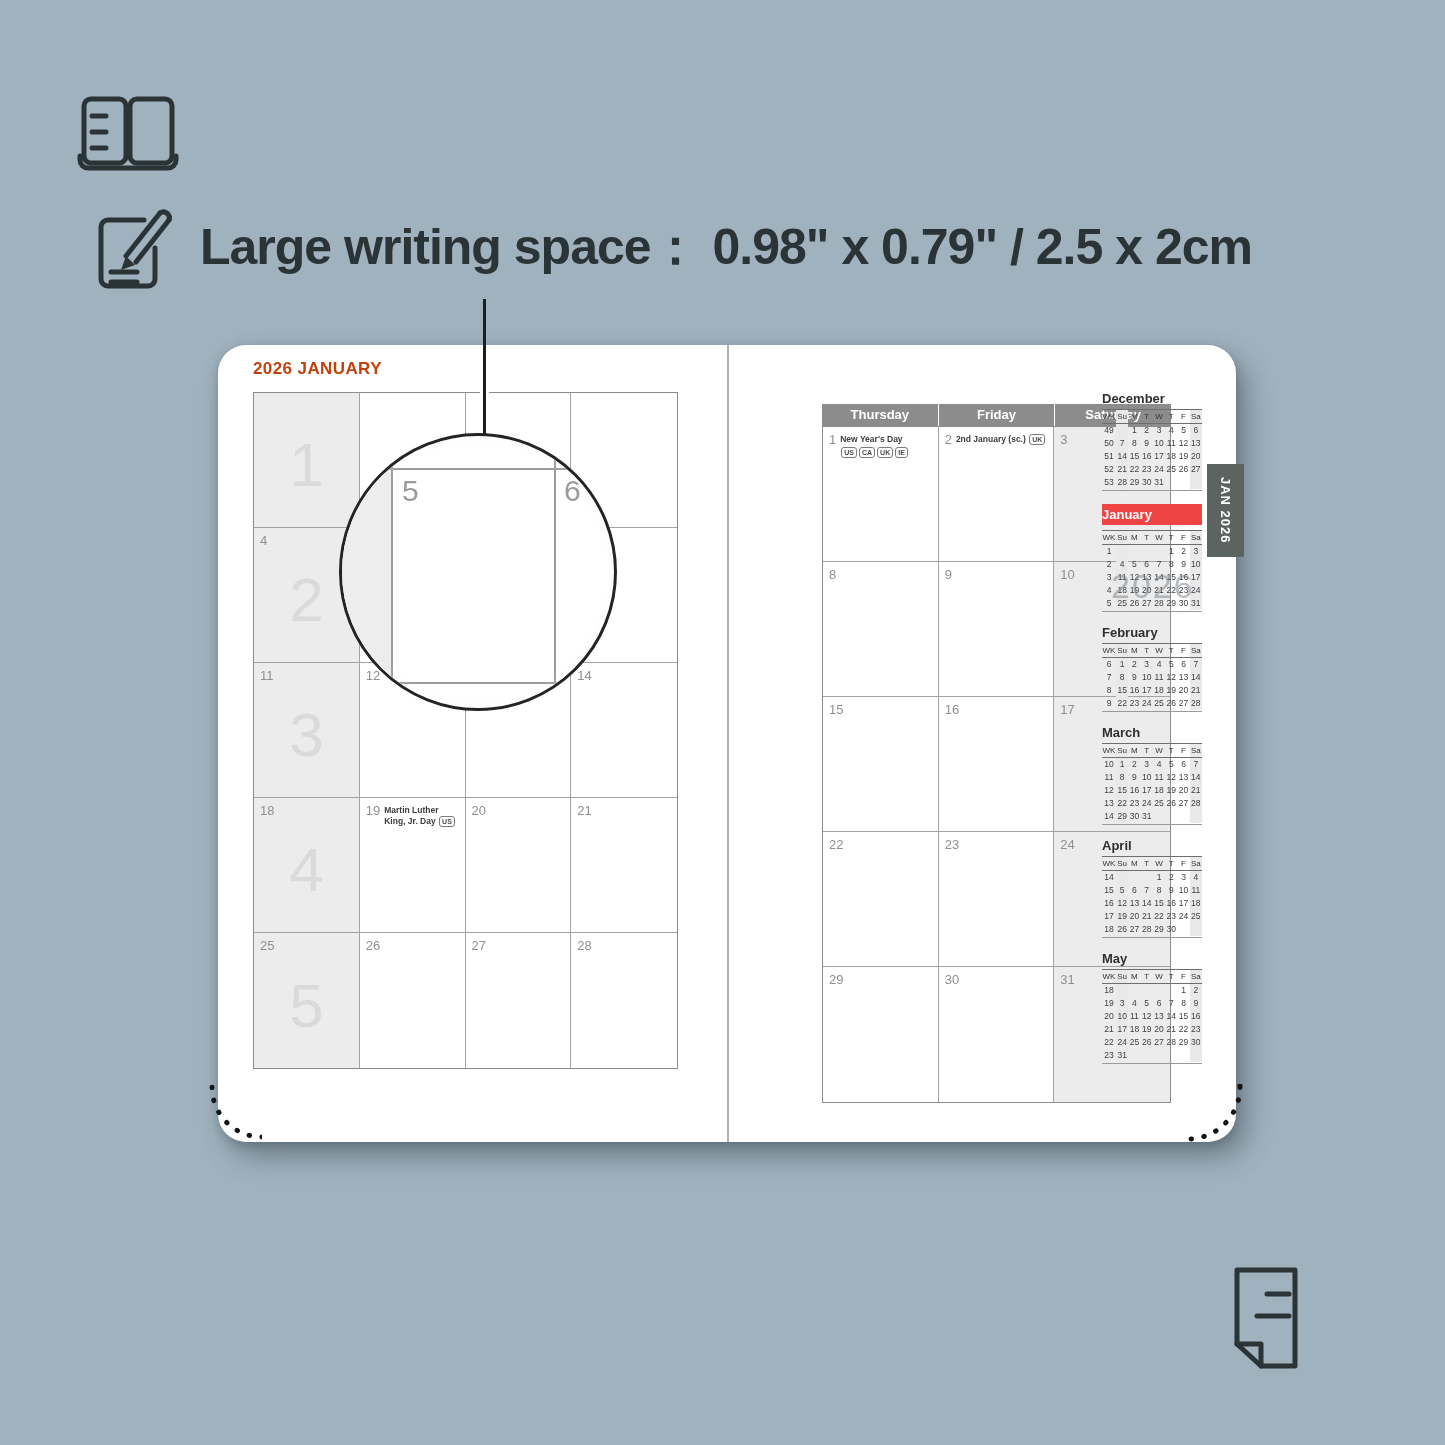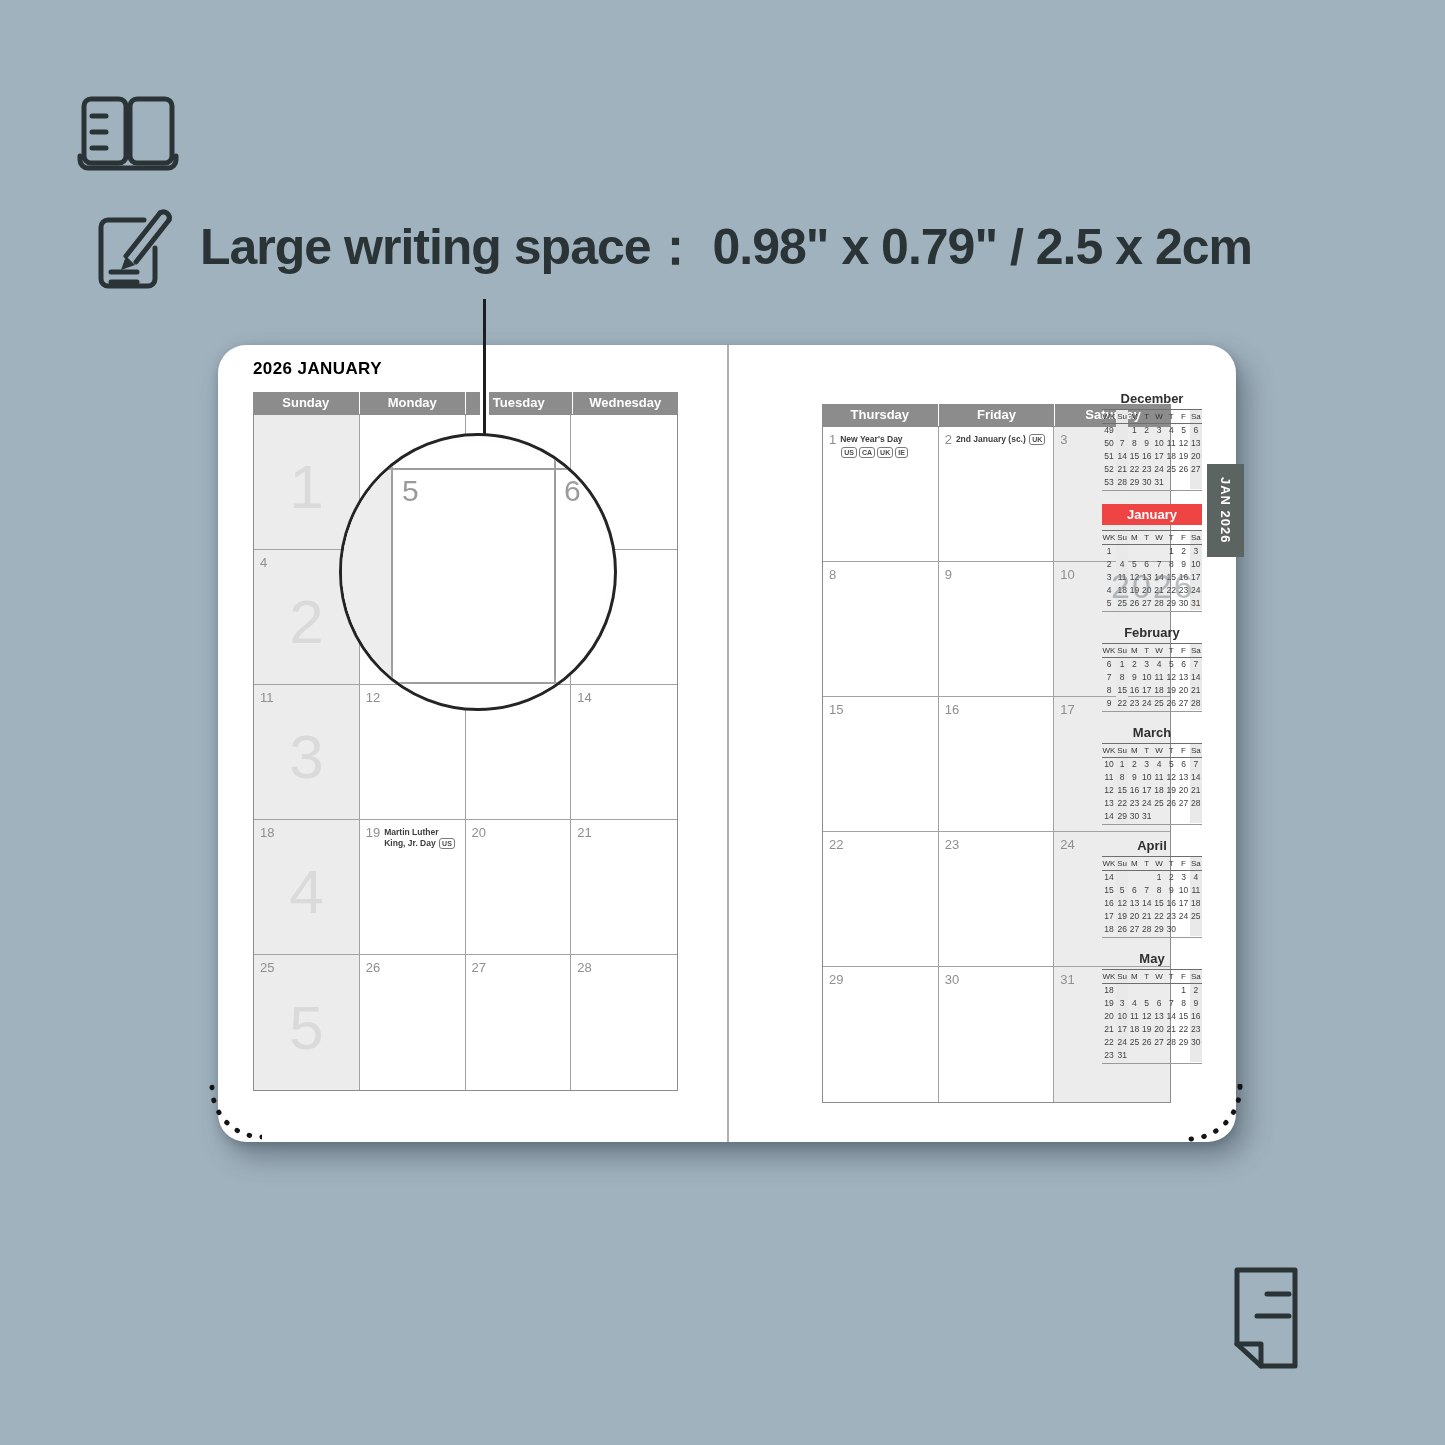--- a/index.html
+++ b/index.html
@@ -21,21 +21,21 @@
   .callout-line-b{position:absolute; left:483px; top:345px; width:3px; height:91px; background:#1d1d1d;
     box-shadow:-3px 0 0 #ffffff, 3px 0 0 #ffffff; z-index:5;}
   
   .card{
     position:absolute; left:218px; top:345px; width:1018px; height:797px;
     background:#ffffff; border-radius:28px;
     box-shadow:10px 14px 28px rgba(44,58,68,.45), 0 3px 8px rgba(44,58,68,.25);
     z-index:1;
   }
   .spine{position:absolute; left:509px; top:0; width:2px; height:797px; background:#b0b0b0;}
-  .page-title{position:absolute; font-size:17px; font-weight:700; letter-spacing:.4px; color:#000000;}
+  .page-title{position:absolute; font-size:17px; font-weight:700; letter-spacing:.4px; color:#c2410c;}
   
   .gridwrap{position:absolute;}
   .dayhdr{display:grid; gap:1px; background:#ffffff; height:22px;}
   .cols4{grid-template-columns:repeat(4,1fr);}
   .cols3{grid-template-columns:repeat(3,1fr);}
   .dhcell{background:#8c8c8c; color:#fff; font-size:13px; line-height:22px; font-weight:700; text-align:center;}
   .gridbody{display:grid; border:1px solid #8c8c8c; background:#fff;}
   .gridbody.cols4{grid-auto-rows:135px;}
   .gridbody.cols3{grid-auto-rows:135px;}
   .cell{position:relative; border-right:1px solid #a3a3a3; border-bottom:1px solid #a3a3a3; box-sizing:border-box; background:#fff;}
@@ -49,21 +49,21 @@
   .holiday{font-size:8.5px; font-weight:700; color:#3d3d3d; line-height:1.25; padding-top:2px;}
   .holiday.stacked{display:flex; flex-direction:column;}
   .holiday.stacked .badges{margin-top:2px;}
   .badge{display:inline-block; font-size:7px; font-weight:700; color:#4a4a4a; border:1px solid #7c7c7c;
     border-radius:3px; padding:0 2px; line-height:9px; margin:0 1px; background:#fff;}
   .weeknum{position:absolute; left:0; right:0; top:50%; transform:translateY(-44%);
     text-align:center; font-size:62px; color:#dadada; font-weight:400;}
   
   .sidebar{position:absolute; left:884px; top:44px; width:100px;}
   .mini{margin-bottom:13px;}
-  .mini-title{font-size:13px; font-weight:700; text-align:center; margin:2px 0 3px; color:#2f2f2f;}
+  .mini-title{font-size:13px; font-weight:700; text-align:left; margin:2px 0 3px; color:#2f2f2f;}
   .mini-title.bar{background:#ef4444; color:#fff; height:21px; line-height:21px; margin:4px 0 5px;}
   .minigrid{border-bottom:1px solid #9a9a9a; padding-bottom:1px;}
   .minirow{display:grid; grid-template-columns:14px repeat(7,1fr); height:13px; line-height:13px;}
   .minirow.mhead{border-top:1.5px solid #6e6e6e; border-bottom:1.5px solid #6e6e6e; font-weight:400;}
   .minirow.mhead .mc{font-size:8px; color:#333;}
   .mc{display:block; text-align:center; font-size:8.5px; color:#3e3e3e;}
   .mc.sh{background:#e9e9e9;}
   .mc.wk{color:#3e3e3e;}
   
   .tab{position:absolute; left:989px; top:119px; width:37px; height:93px; background:#5c6461;
@@ -112,26 +112,20 @@
   <div class="ftext" style="left:200px; top:217px;">Large writing space：  0.98" x 0.79" / 2.5 x 2cm</div>
 
   <div class="callout-line-a"></div>
   <div class="callout-line-b"></div>
 
   <div class="card">
     <div class="spine"></div>
 
     <div class="page-title" style="left:35px; top:14px;">2026 JANUARY</div>
     <div class="gridwrap" style="left:35px; top:47px; width:425px;">
-      <div class="dayhdr cols4" id="left-dayheader">
-          <div class="dhcell">Sunday</div>
-          <div class="dhcell">Monday</div>
-          <div class="dhcell">Tuesday</div>
-          <div class="dhcell">Wednesday</div>
-        </div>
       <div class="gridbody cols4" id="left-body">
           <div class="cell shade">
             <div class="celltop"></div>
             <div class="weeknum">1</div>
           </div>
           <div class="cell">
             <div class="celltop"></div>
           </div>
           <div class="cell">
             <div class="celltop"></div>

